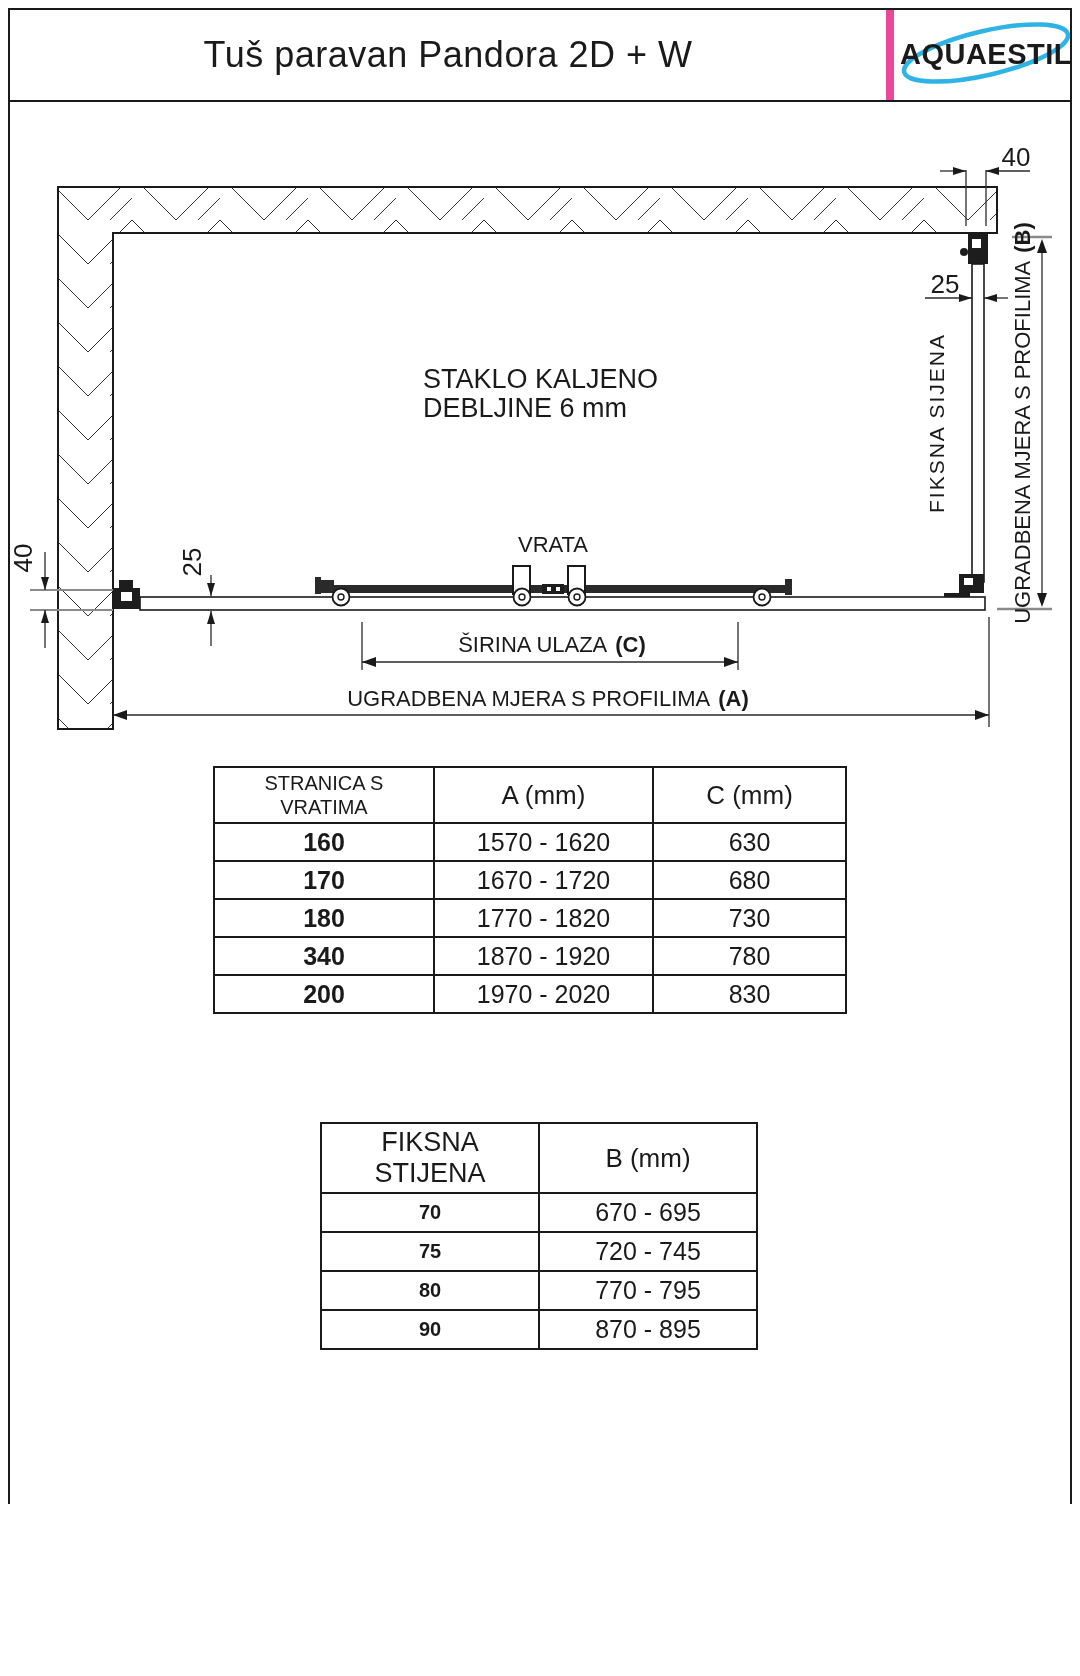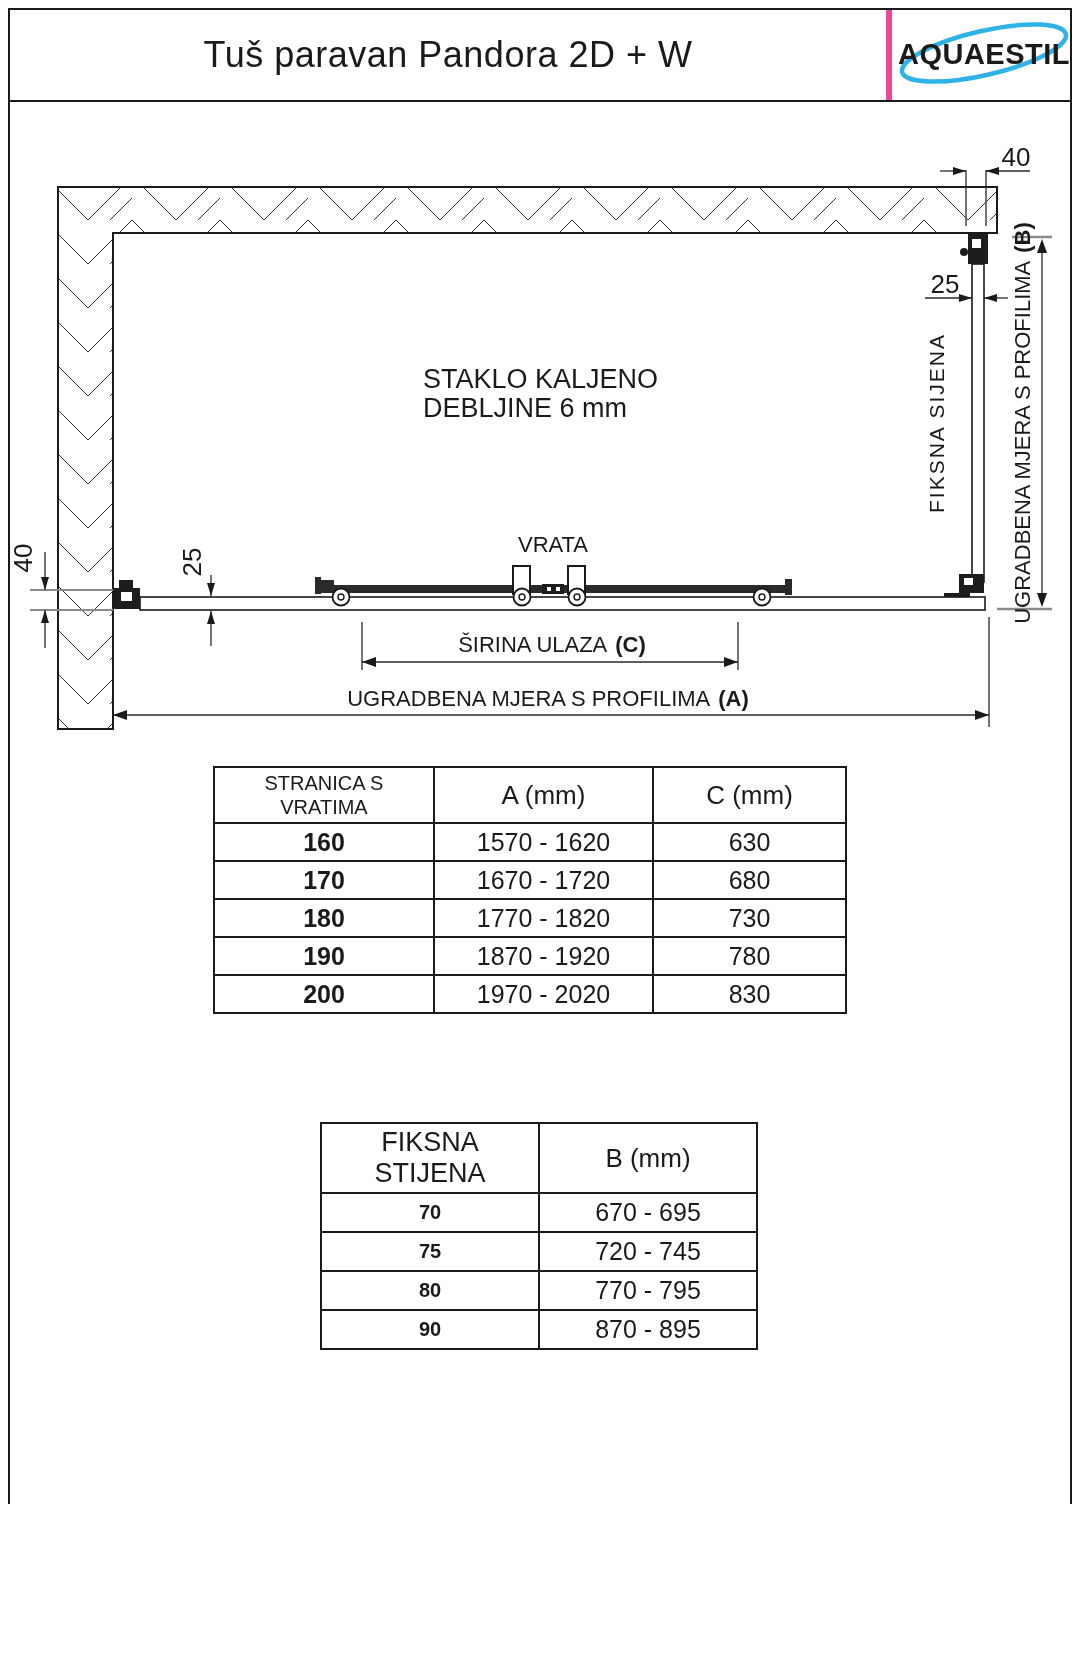--- a/index.html
+++ b/index.html
@@ -3,21 +3,21 @@
 <meta charset="utf-8">
 <style>
   html,body{margin:0;padding:0;background:#ffffff;}
   body{font-family:"Liberation Sans", sans-serif; color:#1a1a1a;}
   #page{position:relative;width:1080px;height:1504px;background:#fff;overflow:hidden;}
   #frame{position:absolute;left:8px;top:8px;width:1060px;height:1656px;border:2px solid #1a1a1a;}
   
   #hdr{position:absolute;left:10px;top:10px;width:1060px;height:90px;border-bottom:2px solid #1a1a1a;}
   #hdr-title-cell{position:absolute;left:0;top:0;width:876px;height:90px;display:flex;align-items:center;justify-content:center;}
   #hdr-title-cell .t{font-size:36px;letter-spacing:0.5px;}
-  #hdr-logo-cell{position:absolute;left:876px;top:0;width:184px;height:90px;border-left:6px solid #ec4899;display:flex;align-items:center;justify-content:center;}
+  #hdr-logo-cell{position:absolute;left:876px;top:0;width:184px;height:90px;border-left:8px solid #ec4899;display:flex;align-items:center;justify-content:center;}
   
   #draw{position:absolute;left:0;top:0;width:1080px;height:760px;}
   svg text{font-family:"Liberation Sans", sans-serif;fill:#1a1a1a;}
   
   table{border-collapse:collapse;table-layout:fixed;}
   td,th{border:2px solid #1a1a1a;text-align:center;vertical-align:middle;padding:3px;font-weight:normal;}
   #tbl-door{position:absolute;left:213px;top:766px;width:632px;}
   #tbl-door col.c1{width:220px;} #tbl-door col.c2{width:219px;} #tbl-door col.c3{width:193px;}
   #tbl-door tr.hd{height:56px;} #tbl-door tr.dr{height:38px;}
   #tbl-door .h1{font-size:20px;line-height:24px;}
@@ -201,21 +201,21 @@
       <td class="b">170</td>
       <td class="v">1670 - 1720</td>
       <td class="v">680</td>
     </tr>
     <tr class="dr">
       <td class="b">180</td>
       <td class="v">1770 - 1820</td>
       <td class="v">730</td>
     </tr>
     <tr class="dr">
-      <td class="b">190</td>
+      <td class="b">340</td>
       <td class="v">1870 - 1920</td>
       <td class="v">780</td>
     </tr>
     <tr class="dr">
       <td class="b">200</td>
       <td class="v">1970 - 2020</td>
       <td class="v">830</td>
     </tr>
   </tbody>
     </table>

